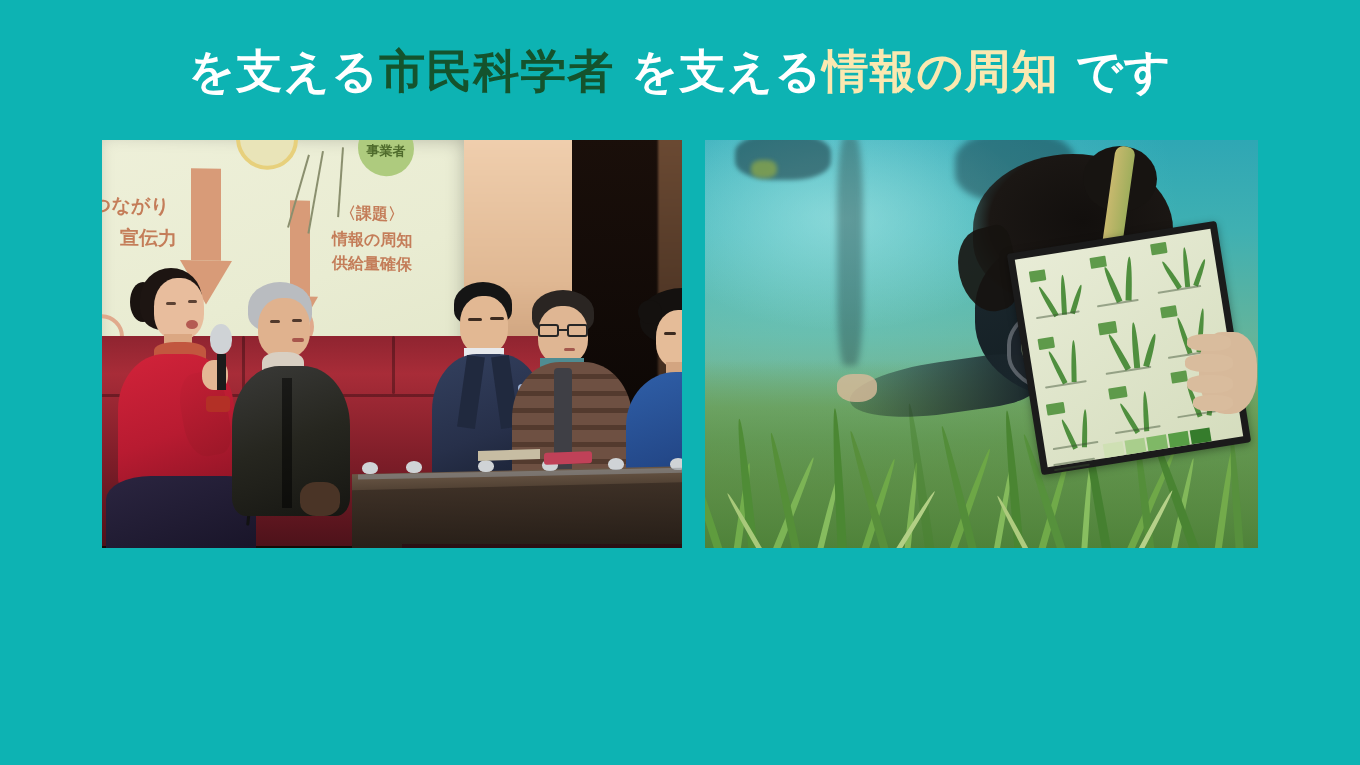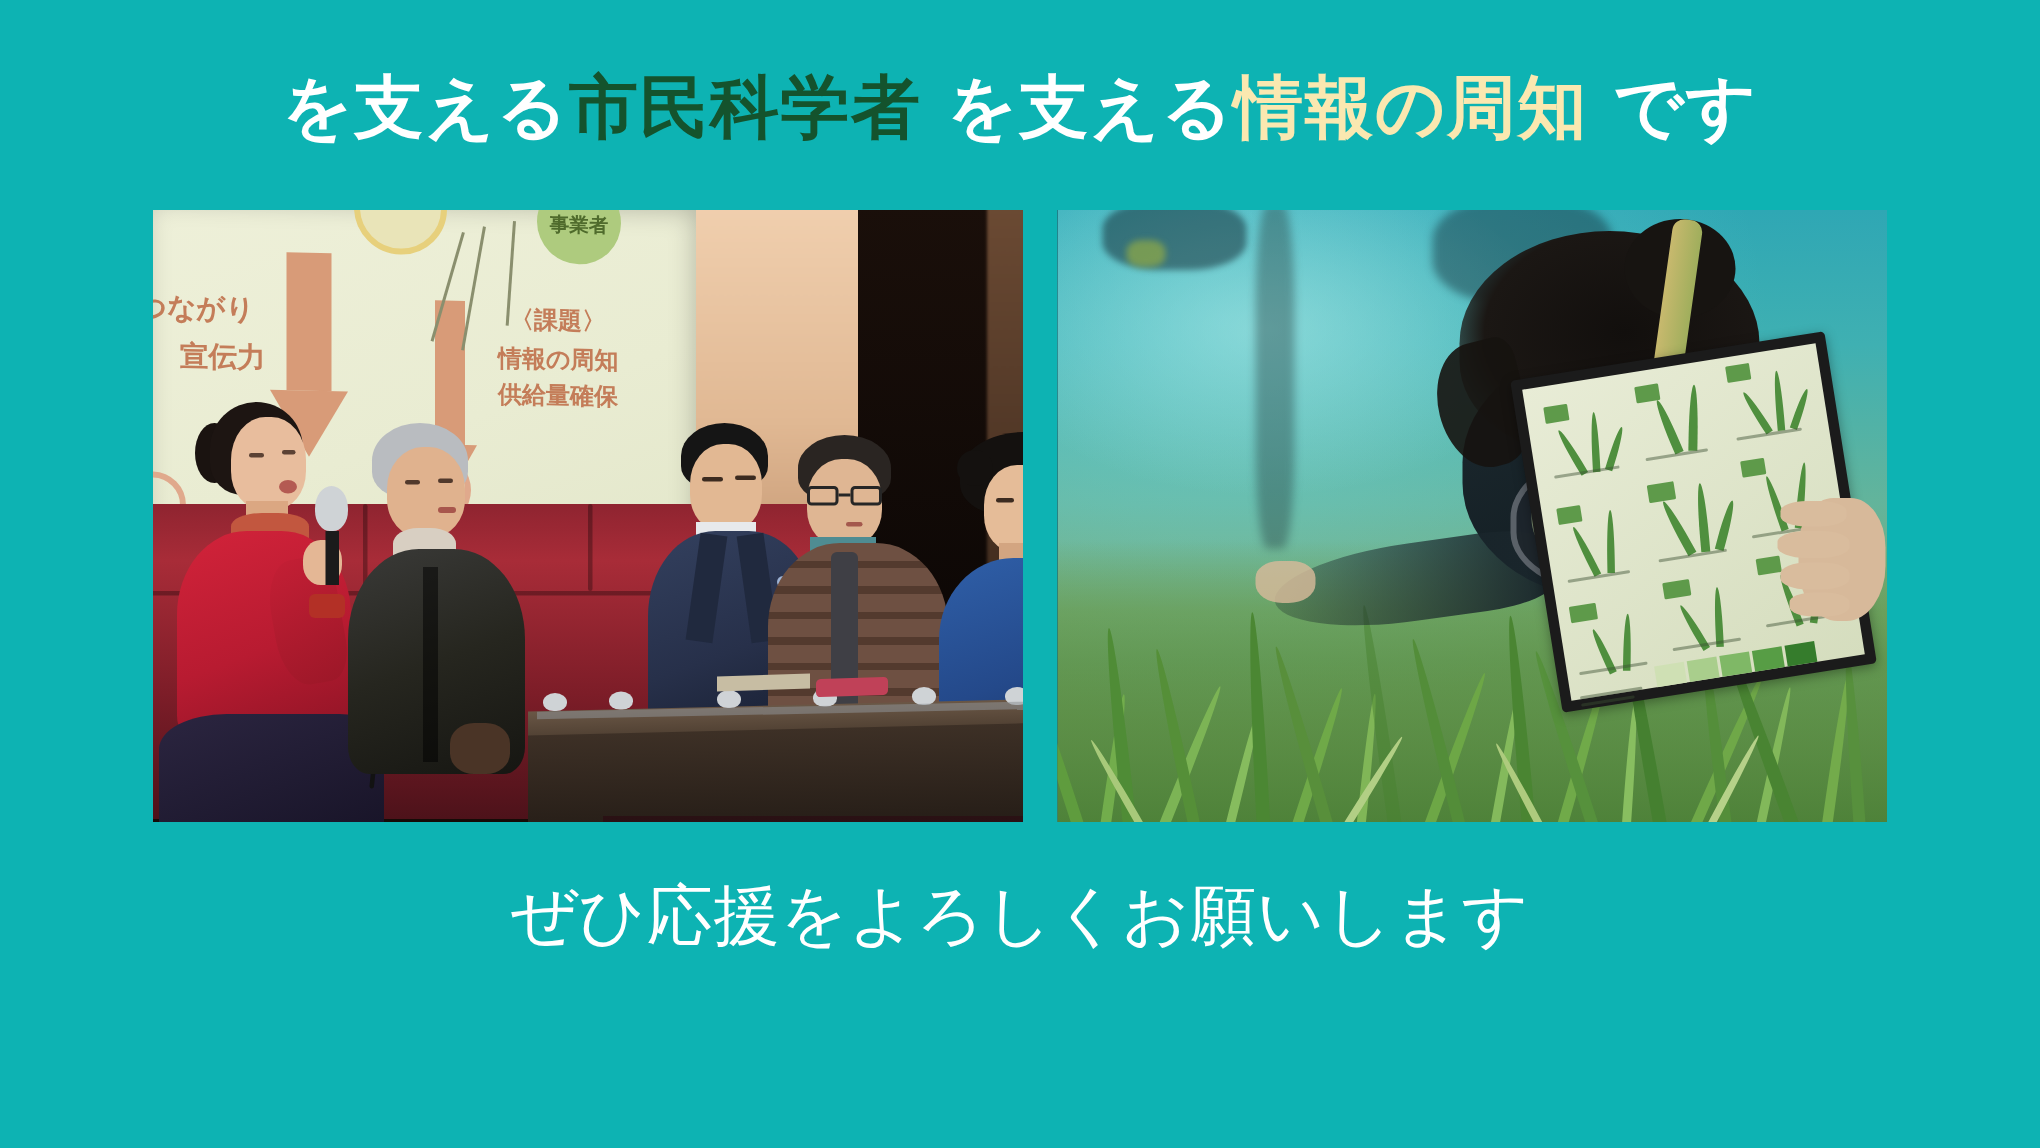--- a/index.html
+++ b/index.html
@@ -496,16 +496,15 @@
     <div class="ph-layer" style="left:488px;top:186px;width:70px;height:96px;">
       <div class="hand" style="position:absolute;left:6px;top:6px;width:58px;height:82px;"></div>
       <div class="finger" style="position:absolute;left:-6px;top:8px; width:44px;height:17px;"></div>
       <div class="finger" style="position:absolute;left:-8px;top:28px;width:48px;height:18px;"></div>
       <div class="finger" style="position:absolute;left:-6px;top:49px;width:46px;height:18px;"></div>
       <div class="finger" style="position:absolute;left:0px; top:69px;width:40px;height:16px;"></div>
     </div>
   </div>
 
   <div id="caption" style="color: rgb(255, 255, 255);">
-    <span class="cap-line">ぜひ応援をよろしくお願いします</span>
   </div>
 
 </div>
 
 </body></html>

